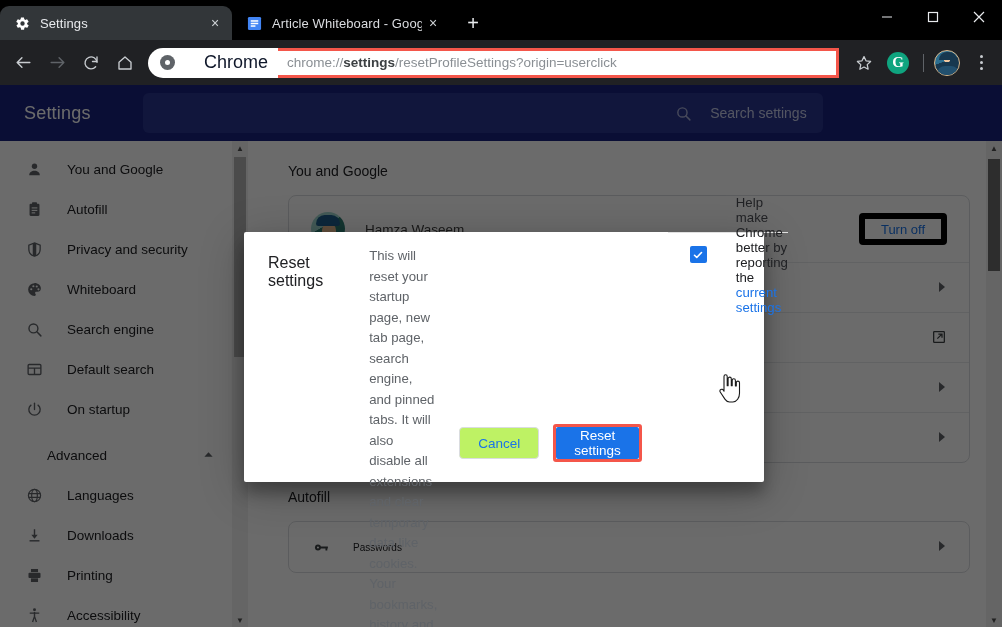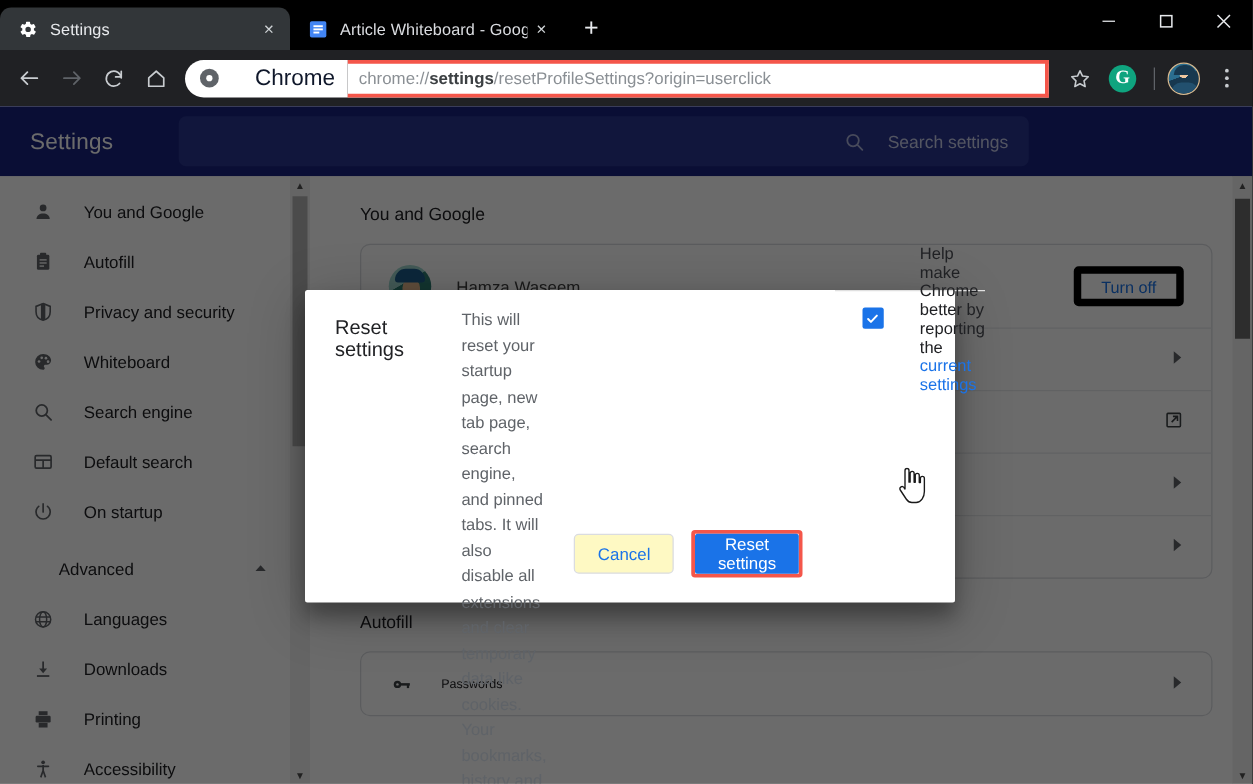--- a/index.html
+++ b/index.html
@@ -162,21 +162,21 @@
     box-shadow: 0 11px 15px rgba(0,0,0,.3), 0 9px 46px rgba(0,0,0,.24);
     display: flex; flex-direction: row;
   }
   .dlg-title { padding: 22px 24px 0; font-size: 16px; color: #202124; }
   .dlg-body { padding: 14px 22px 0 22px; font-size: 13.2px; color: #5f6368;
               line-height: 20.5px; }
   .dlg-body a, .dlg-foot a { color: #1a73e8; text-decoration: none; }
   .dlg-actions { margin-top: auto; display: flex; justify-content: flex-end;
                  align-items: center; padding: 0 26px 20px 0; gap: 14px; }
   .btn-cancel { height: 32px; padding: 0 18px; border: 1px solid #dadce0;
-                border-radius: 4px; background: #fef9c3; color: #1a73e8;
+                border-radius: 4px; background: #bef264; color: #1a73e8;
                 font-size: 13.5px; display: flex; align-items: center; }
   .btn-primary-wrap { border: 3px solid #f4564a; border-radius: 3px;
                       padding: 0; display: inline-flex; }
   .btn-primary { height: 32px; padding: 0 18px; background: #1a73e8;
                  color: #fff; font-size: 13.5px; border: none; border-radius: 2px;
                  display: flex; align-items: center; position: relative;
                  font-family: "Liberation Sans", sans-serif; }
   .dlg-foot { border-top: 1px solid #e0e0e0; height: 44px; display: flex;
               align-items: center; padding-left: 22px; font-size: 13.2px;
               color: #202124; }

